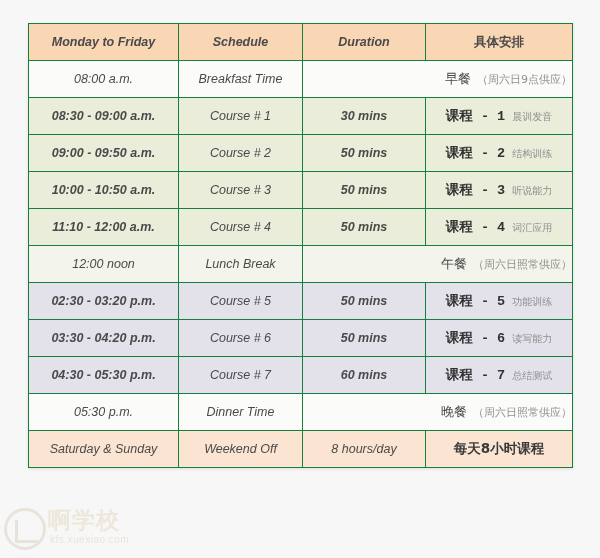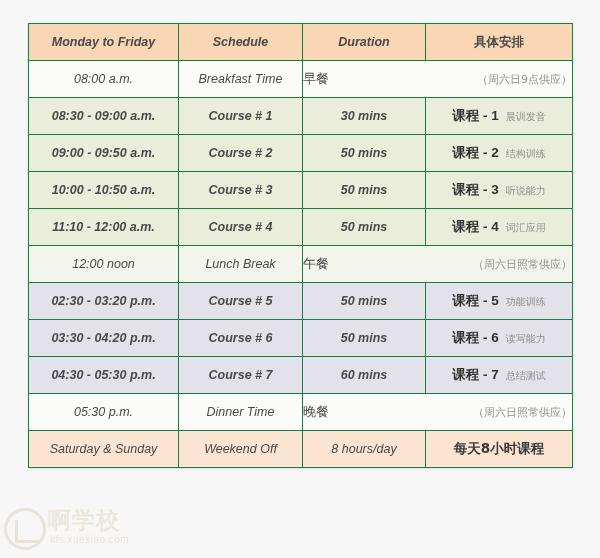--- a/index.html
+++ b/index.html
@@ -117,49 +117,49 @@
   tr.r-green  td { background: #e9edd9; border-color: #dde2c9; }
   tr.r-lunch  td { background: #f3f4ec; border-color: #e7e9dc; }
   tr.r-purple td { background: #e3e1ea; border-color: #d6d4e0; }
   tr.r-blue   td { background: #ccdced; border-color: #bdd0e4; }
   tr.r-peach  td { background: #fbe5d2; border-color: #f4d8c1; }
 
   
   td.t-time    { font-style: italic; font-size: 12.5px; margin-top: 24px; }
   td.t-time.b  { font-weight: bold; }
   td.t-sched   { font-style: italic; font-size: 12.5px; }
-  td.t-sched.b { font-weight: bold; }
+  td.t-sched.b { font-weight: normal; }
   td.t-dur     { font-style: italic; font-size: 12.5px; }
   td.t-dur.b   { font-weight: bold; }
   td.t-cn      { font-family: "DejaVu Sans", sans-serif; font-size: 12.5px; color: #444; }
 
   
   .cn-wrap {
     display: flex;
     align-items: baseline;
     justify-content: center;
     gap: 7px;
-    font-family: Liberation Sans, sans-serif;
+    font-family: Liberation Mono, monospace;
   }
   .cn-main {
     font-size: 13.5px;
     font-weight: bold;
     color: #333333;
     white-space: nowrap;
   }
   .cn-note {
     font-size: 10px;
     font-weight: normal;
     color: #8f8f8f;
     white-space: nowrap;
   }
   .cn-span {
     display: flex;
     align-items: baseline;
-    justify-content: space-between;
+    justify-content: flex-end;
     gap: 6px;
     font-family: "DejaVu Sans", sans-serif;
   }
   .cn-span .cn-main { font-weight: normal; color: #4a4a4a; font-size: 13px; }
   .cn-span .cn-note { font-size: 11px; color: #909090; }
   .cn-bold-only {
     font-family: "DejaVu Sans", sans-serif;
     font-size: 13.5px;
     font-weight: bold;
     color: #3a3a3a;

